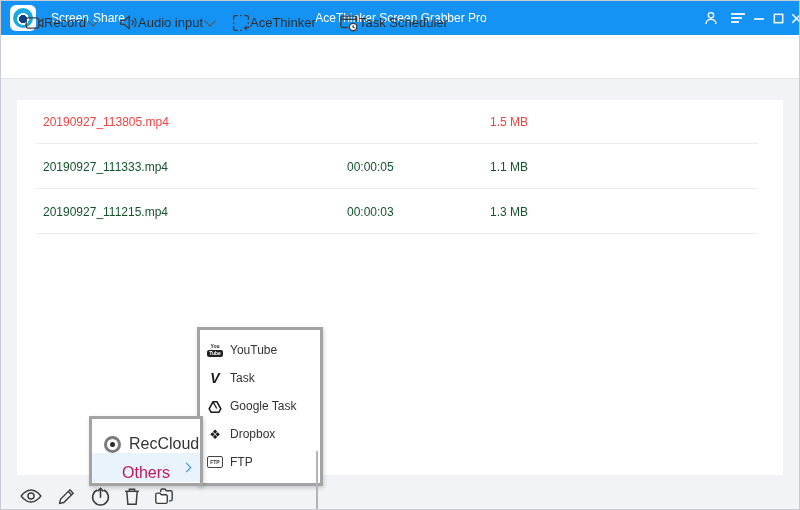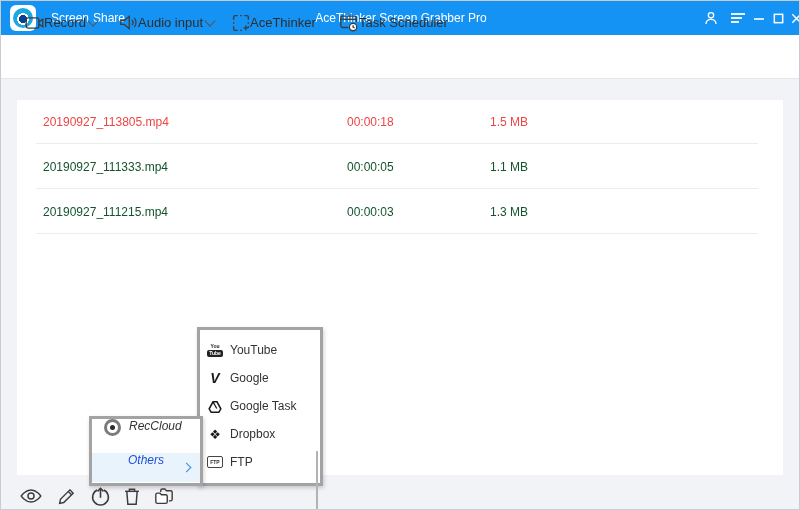--- a/index.html
+++ b/index.html
@@ -32,25 +32,25 @@
   .file-row .cell{position:absolute;top:0;height:45px;line-height:45px;font-size:12px;color:#14532d;}
   .file-row.sel .cell{color:#ef4444;}
   .c-name{left:26px;width:280px;}
   .c-time{left:330px;width:90px;}
   .c-size{left:473px;width:90px;}
   .divider{left:19px;width:722px;height:1px;background:#ececec;}
 
   
   .menu-panel{background:#fff;border:3px solid #a3a3a3;box-shadow:1px 2px 4px rgba(0,0,0,0.18);}
   .upload-menu{left:88px;top:415px;width:108px;height:64px;}
-  .menu-item{position:absolute;left:0;width:100%;display:flex;align-items:flex-start;font-size:12px;color:#333;font-style:italic;}
+  .menu-item{position:absolute;left:0;width:100%;display:flex;align-items:flex-end;font-size:16px;color:#333;}
   .mi-reccloud{top:0;height:34px;padding-left:12px;box-sizing:border-box;gap:8px;}
   .reccloud-ico{width:11px;height:11px;border-radius:50%;border:3px solid #7b7b7b;position:relative;}
   .reccloud-ico::after{content:"";position:absolute;left:3px;top:3px;width:5px;height:5px;border-radius:50%;background:#2b2b2b;}
-  .mi-others{top:34px;height:29px;background:#e8f3fc;color:#1d4ed8;justify-content:center;}
+  .mi-others{top:34px;height:29px;background:#e8f3fc;color:#be185d;justify-content:center;}
   .chev-right{position:absolute;right:10px;top:11px;width:6px;height:6px;
               border-right:1.6px solid #2e8ee0;border-top:1.6px solid #2e8ee0;transform:rotate(45deg);}
 
   .share-menu{left:196px;top:326px;width:120px;height:153px;}
   .sub-item{position:absolute;left:0;width:100%;height:28px;display:flex;align-items:center;font-size:12px;color:#333;}
   .sub-ico{width:30px;display:flex;justify-content:center;align-items:center;flex-shrink:0;}
   .yt-ico{display:flex;flex-direction:column;align-items:center;line-height:1;}
   .yt-top{font-size:5px;font-weight:bold;color:#222;}
   .yt-bottom{font-size:5px;font-weight:bold;color:#fff;background:#222;border-radius:2px;padding:1px 2px;margin-top:1px;}
   .vimeo-glyph{font-size:14px;font-weight:bold;font-style:italic;color:#1a1a1a;}
@@ -153,21 +153,20 @@
         <path d="M17 13.8V16l1.8 1.2"></path>
       </svg>
     </span>
     <span>Task Scheduler</span>
   </div>
 
   <div class="abs card">
 
     <div class="abs file-row sel" style="top:0;">
       <span class="cell c-name">20190927_113805.mp4</span>
-      <span class="cell c-time">00:00:18</span>
       <span class="cell c-size">1.5 MB</span>
     </div>
     <div class="abs divider" style="top:43px;"></div>
 
     <div class="abs file-row" style="top:45px;">
       <span class="cell c-name">20190927_111333.mp4</span>
       <span class="cell c-time">00:00:05</span>
       <span class="cell c-size">1.1 MB</span>
     </div>
     <div class="abs divider" style="top:88px;"></div>
@@ -187,21 +186,21 @@
         <span class="yt-top">You</span>
         <span class="yt-bottom">Tube</span>
       </span>
       <span>YouTube</span>
     </div>
 
     <div class="sub-item" style="top:34px;">
       <span class="sub-ico">
         <span class="vimeo-glyph">V</span>
       </span>
-      <span>Google</span>
+      <span>Task</span>
     </div>
 
     <div class="sub-item" style="top:62px;">
       <span class="sub-ico">
         <svg width="14" height="13" viewBox="0 0 24 21" fill="none" stroke="#1a1a1a" stroke-width="3">
           <path d="M8.6 2.5h6.8L22 14.5l-3.4 5.9H5.4L2 14.5z" stroke-width="2.6"></path>
           <path d="M8.6 2.5L15 14" stroke-width="2.2"></path>
         </svg>
       </span>
       <span>Google Task</span>

